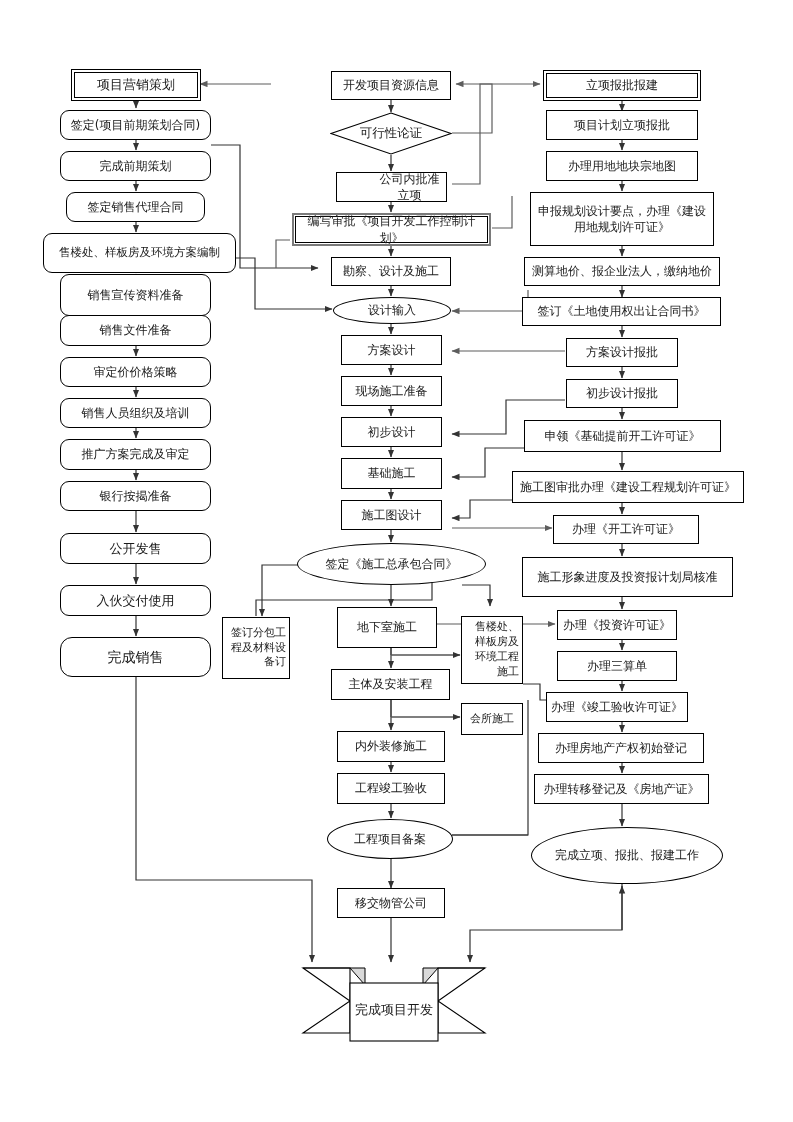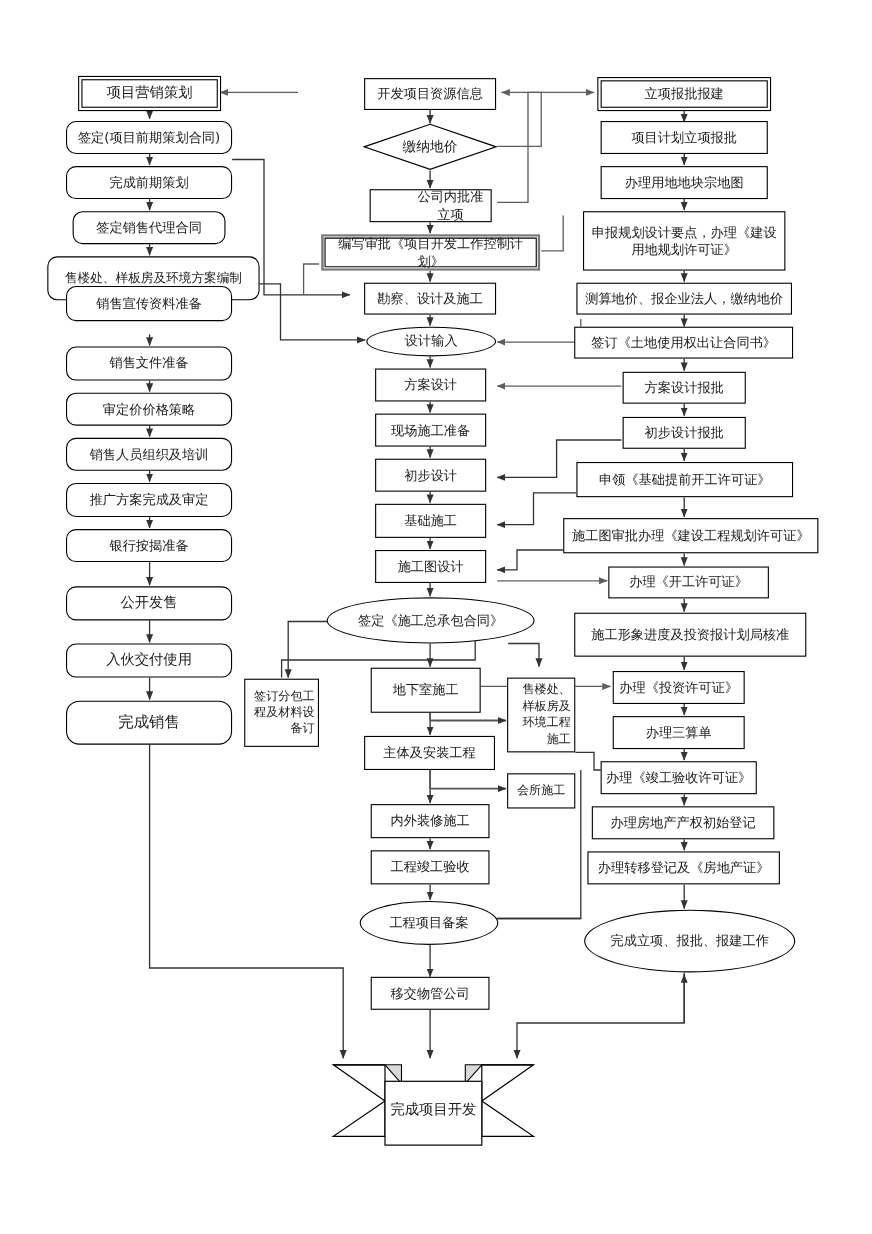--- a/index.html
+++ b/index.html
@@ -168,21 +168,21 @@
   </div>
   <div class="node round fs12" style="left:60px;top:151px;width:151px;height:30px;">
     <span>完成前期策划</span>
   </div>
   <div class="node round fs12" style="left:66px;top:192px;width:139px;height:30px;">
     <span>签定销售代理合同</span>
   </div>
   <div class="node round fs115" style="left:43px;top:233px;width:193px;height:40px;">
     <span>售楼处、样板房及环境方案编制</span>
   </div>
-  <div class="node round fs12" style="left:60px;top:260px;width:151px;height:32px;">
+  <div class="node round fs12" style="left:60px;top:274px;width:151px;height:42px;">
     <span>销售宣传资料准备</span>
   </div>
   <div class="node round fs12" style="left:60px;top:315px;width:151px;height:31px;">
     <span>销售文件准备</span>
   </div>
   <div class="node round fs12" style="left:60px;top:357px;width:151px;height:30px;">
     <span>审定价价格策略</span>
   </div>
   <div class="node round fs12" style="left:60px;top:398px;width:151px;height:30px;">
     <span>销售人员组织及培训</span>
@@ -204,21 +204,21 @@
   </div>
 
   <div class="node rect fs12" style="left:331px;top:71px;width:120px;height:29px;">
     <span>开发项目资源信息</span>
   </div>
 
   <div class="diamond-wrap" style="left:330px;top:112px;width:122px;height:43px;">
     <svg class="dshape" viewBox="0 0 122 43" preserveAspectRatio="none">
       <polygon points="61,1 121,21.5 61,42 1,21.5" fill="#fff" stroke="#000" stroke-width="1.1"></polygon>
     </svg>
-    <div class="dlabel">缴纳地价</div>
+    <div class="dlabel">可行性论证</div>
   </div>
 
   <div class="node rect fs12" style="left:336px;top:172px;width:111px;height:30px;padding-left:36px;">
     <span>公司内批准立项</span>
   </div>
 
   <div class="node rect thickgray fs12" style="left:292px;top:213px;width:199px;height:33px;">
     <span>编写审批《项目开发工作控制计划》</span>
   </div>
 

